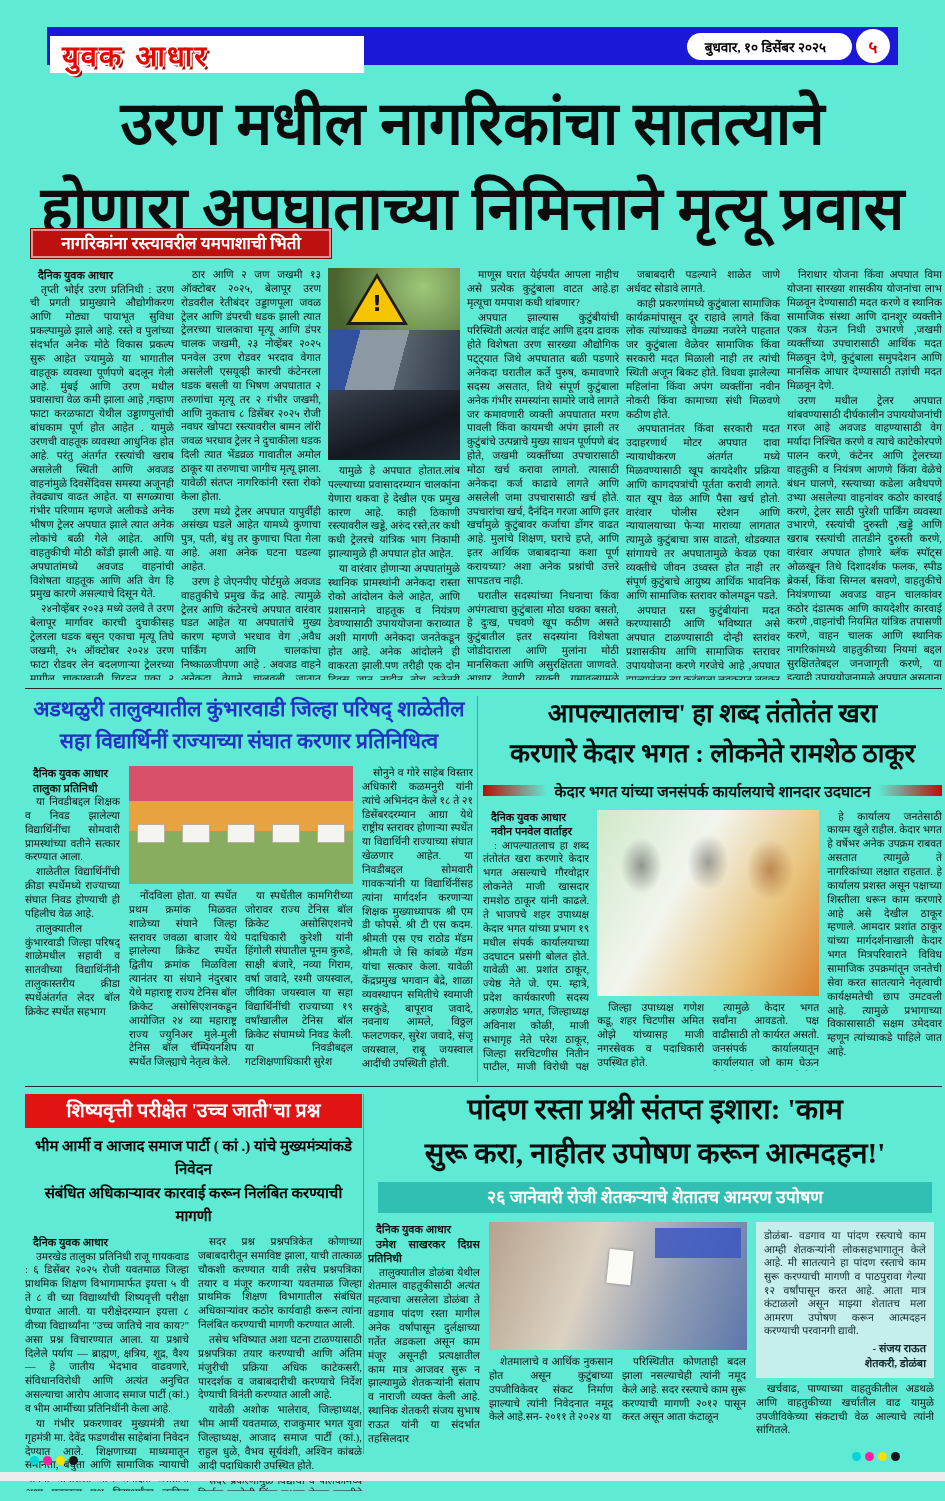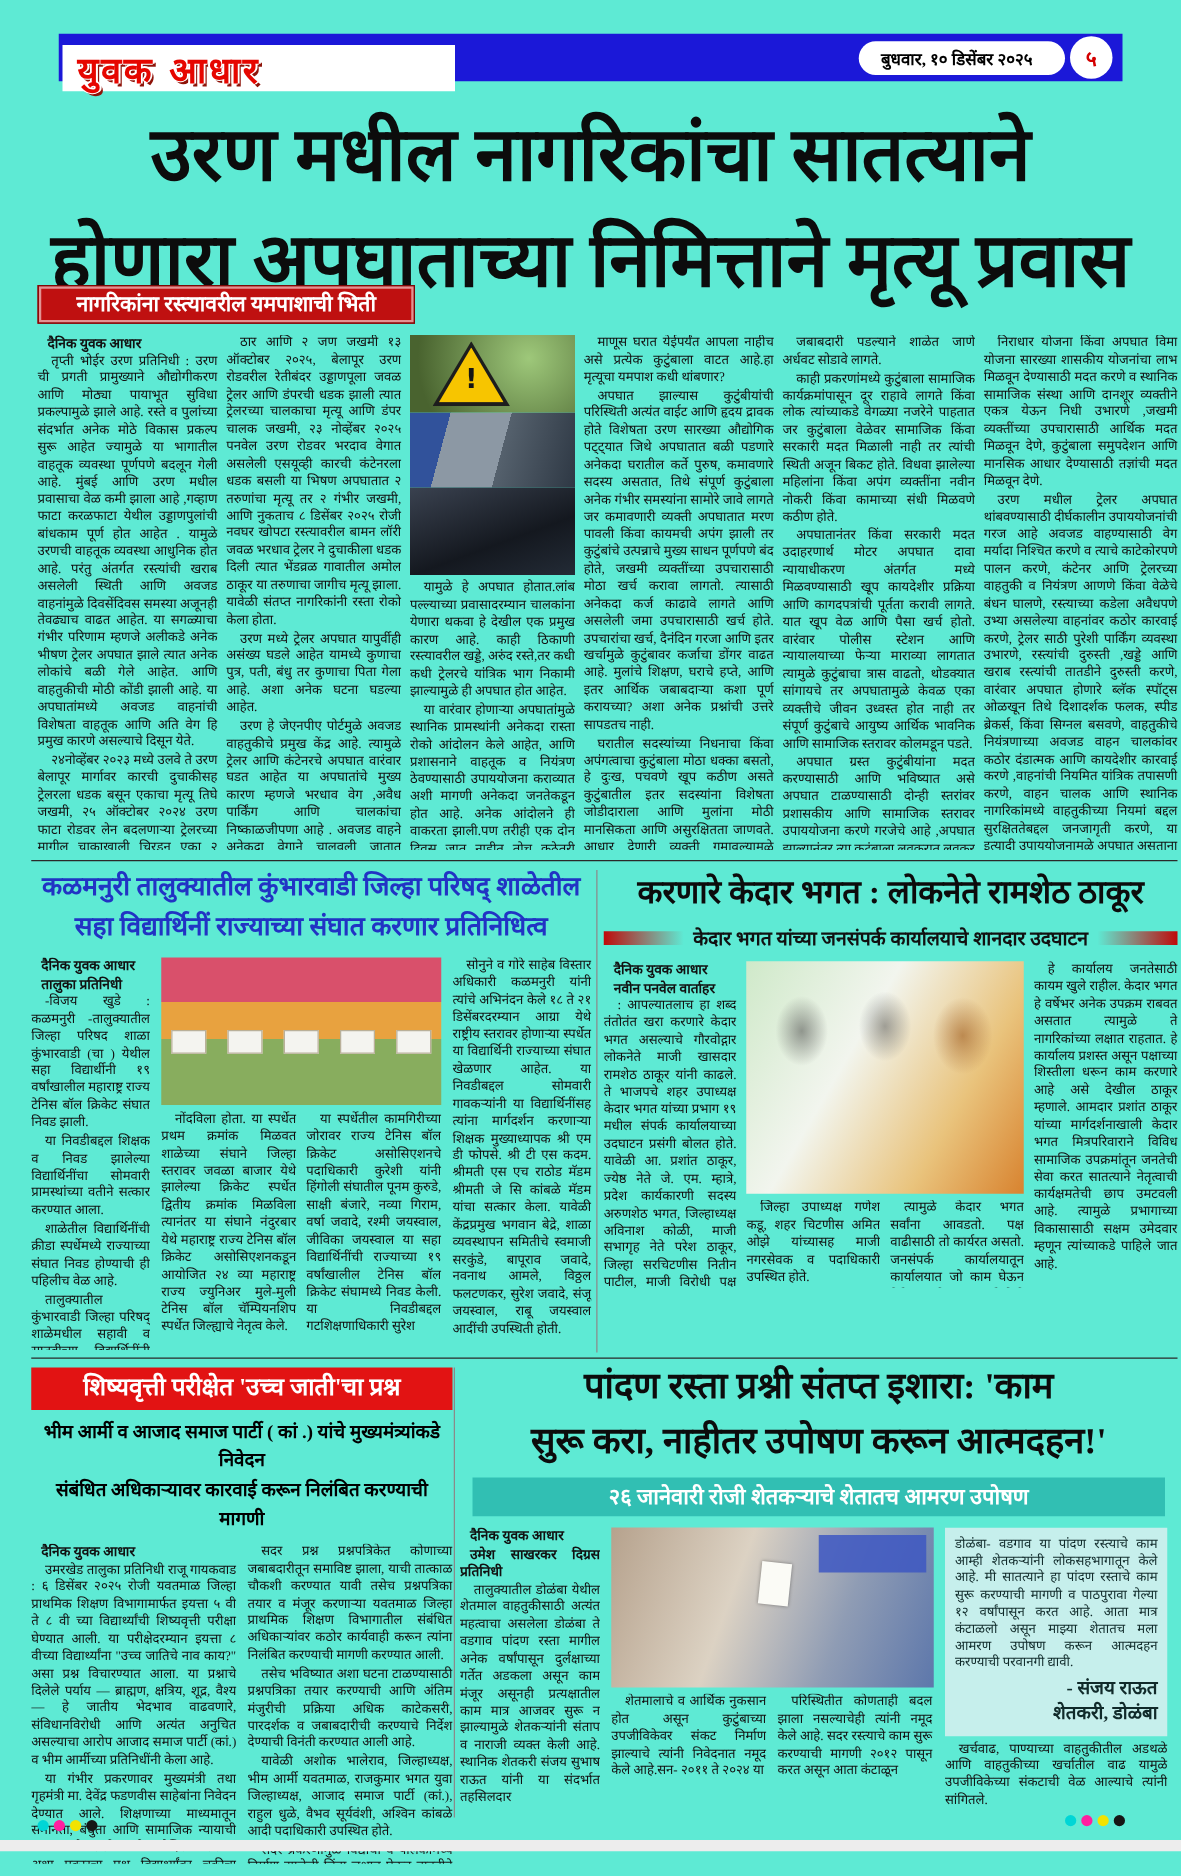--- a/index.html
+++ b/index.html
@@ -75,21 +75,21 @@
   .road-head{font-weight:bold;font-size:29px;line-height:1.5;text-align:center;color:#0c0c0c;}
   .road-sub{margin:7px 10px 0;height:31px;background:#31bfb3;color:#fff;font-weight:bold;font-size:17.5px;
             text-align:center;line-height:31px;}
   .road-body{margin-top:9px;gap:9px;height:248px;}
   .photo-road{height:128px;margin-bottom:5px;position:relative;overflow:hidden;
               background:linear-gradient(110deg,#b6a28d,#dcd2c3 38%,#8f9cb4 70%,#5d77ab);}
   .paper{position:absolute;left:46%;top:22%;width:24px;height:34px;background:#fbfbf6;
          box-shadow:0 0 3px rgba(0,0,0,.4);transform:rotate(6deg);}
   .banner{position:absolute;right:6px;top:6px;width:86px;height:30px;background:#3d57c2;opacity:.85;}
   .quote-box{background:#c6efec;padding:7px 8px;font-size:10.5px;line-height:1.3;text-align:justify;color:#102a2a;}
-  .quote-attrib{text-align:right;font-weight:bold;font-size:15px;line-height:1.35;margin-top:3px;}
+  .quote-attrib{text-align:right;font-weight:bold;font-size:11px;line-height:1.35;margin-top:3px;}
   
   .regdots{position:absolute;display:flex;gap:4px;}
   .dot{width:9px;height:9px;border-radius:50%;}
   .bottomstrip{position:absolute;left:0;right:0;top:1472px;height:9px;background:#ededed;}
 </style>
 </head>
 <body>
 
 <div class="page">
 
@@ -154,27 +154,26 @@
           <p>निराधार योजना किंवा अपघात विमा योजना सारख्या शासकीय योजनांचा लाभ मिळवून देण्यासाठी मदत करणे व स्थानिक सामाजिक संस्था आणि दानशूर व्यक्तीने एकत्र येऊन निधी उभारणे ,जखमी व्यक्तींच्या उपचारासाठी आर्थिक मदत मिळवून देणे, कुटुंबाला समुपदेशन आणि मानसिक आधार देण्यासाठी तज्ञांची मदत मिळवून देणे.</p>
           <p>उरण मधील ट्रेलर अपघात थांबवण्यासाठी दीर्घकालीन उपाययोजनांची गरज आहे अवजड वाहण्यासाठी वेग मर्यादा निश्चित करणे व त्याचे काटेकोरपणे पालन करणे, कंटेनर आणि ट्रेलरच्या वाहतुकी व नियंत्रण आणणे किंवा वेळेचे बंधन घालणे, रस्त्याच्या कडेला अवैधपणे उभ्या असलेल्या वाहनांवर कठोर कारवाई करणे, ट्रेलर साठी पुरेशी पार्किंग व्यवस्था उभारणे, रस्त्यांची दुरुस्ती ,खड्डे आणि खराब रस्त्यांची तातडीने दुरुस्ती करणे, वारंवार अपघात होणारे  ब्लॅक स्पॉट्स ओळखून तिथे दिशादर्शक फलक, स्पीड ब्रेकर्स, किंवा सिग्नल बसवणे, वाहतुकीचे नियंत्रणाच्या अवजड वाहन चालकांवर कठोर दंडात्मक आणि कायदेशीर कारवाई करणे ,वाहनांची नियमित यांत्रिक तपासणी करणे, वाहन चालक आणि स्थानिक नागरिकांमध्ये वाहतुकीच्या नियमां बद्दल सुरक्षिततेबद्दल जनजागृती करणे, या इत्यादी उपाययोजनामुळे अपघात असताना वेळेवर मदत मिळू शकतात आणि भविष्यातील अपघातांची संख्या कमी होण्यास मदत होईल.</p>
         </div>
     </div>
   </div>
 
   <div class="hdiv" style="top:688px"></div>
   <div class="vdiv" style="left:477px;top:696px;height:386px"></div>
 
   <div class="stud">
-    <div class="stud-head">कळमनुरी तालुक्यातील कुंभारवाडी  जिल्हा परिषद् शाळेतील सहा विद्यार्थिनीं राज्याच्या संघात करणार प्रतिनिधित्व</div>
+    <div class="stud-head">अडथळुरी तालुक्यातील कुंभारवाडी  जिल्हा परिषद् शाळेतील सहा विद्यार्थिनीं राज्याच्या संघात करणार प्रतिनिधित्व</div>
     <div class="stud-body colgrp">
       <div class="bcol" style="width:95px">
         <div class="byline">दैनिक युवक आधार</div>
         <div class="byline">तालुका प्रतिनिधी</div>
         <div>
-            <p>-विजय खुडे : कळमनुरी -तालुक्यातील जिल्हा परिषद शाळा कुंभारवाडी (चा ) येथील सहा विद्यार्थीनी १९ वर्षांखालील महाराष्ट्र राज्य टेनिस बॉल क्रिकेट संघात निवड झाली.</p>
             <p>या निवडीबद्दल शिक्षक व निवड झालेल्या विद्यार्थिनींचा सोमवारी प्रामस्थांच्या वतीने सत्कार करण्यात आला.</p>
             <p>शाळेतील विद्यार्थिनींची क्रीडा स्पर्धेमध्ये राज्याच्या संघात निवड होण्याची ही पहिलीच वेळ आहे.</p>
             <p>तालुक्यातील कुंभारवाडी जिल्हा परिषद् शाळेमधील सहावी व सातवीच्या विद्यार्थिनींनी तालुकास्तरीय क्रीडा स्पर्धेअंतर्गत लेदर बॉल क्रिकेट स्पर्धेत सहभाग</p>
           </div>
       </div>
       <div style="width:224px">
         <div class="photo-stud">
           <div class="chiprow">
             <div class="chip"></div>
               <div class="chip"></div>
@@ -193,20 +192,21 @@
         </div>
       </div>
       <div class="bcol" style="width:111px">
           <p>सोनुने व गोरे साहेब विस्तार अधिकारी कळमनुरी यांनी त्यांचे अभिनंदन केले १८ ते २१ डिसेंबरदरम्यान आग्रा येथे राष्ट्रीय स्तरावर होणाऱ्या स्पर्धेत या विद्यार्थिनी राज्याच्या संघात खेळणार आहेत. या निवडीबद्दल सोमवारी गावकऱ्यांनी या विद्यार्थिनींसह त्यांना मार्गदर्शन करणाऱ्या शिक्षक मुख्याध्यापक श्री एम डी फोपसे. श्री टी एस कदम. श्रीमती एस एच राठोड मॅडम श्रीमती जे सि कांबळे मॅडम यांचा सत्कार केला. यावेळी केंद्रप्रमुख भगवान बेद्रे, शाळा व्यवस्थापन समितीचे स्वमाजी सरकुंडे, बापूराव जवादे, नवनाथ आमले, विठ्ठल फलटणकर, सुरेश जवादे, संजू जयस्वाल, राबू जयस्वाल आदींची उपस्थिती होती.</p>
         </div>
     </div>
   </div>
 
   <div class="kedar">
     <div class="kedar-head">
+      <div>आपल्यातलाच' हा शब्द तंतोतंत खरा</div>
       <div>करणारे केदार भगत : लोकनेते रामशेठ ठाकूर</div>
     </div>
     <div class="kedar-sub">
       <div class="rbar-l"></div>
       <div class="txt">केदार भगत यांच्या जनसंपर्क कार्यालयाचे शानदार उदघाटन</div>
       <div class="rbar-r"></div>
     </div>
     <div class="kedar-body colgrp">
       <div class="bcol" style="width:110px">
         <div class="byline">दैनिक युवक आधार</div>

